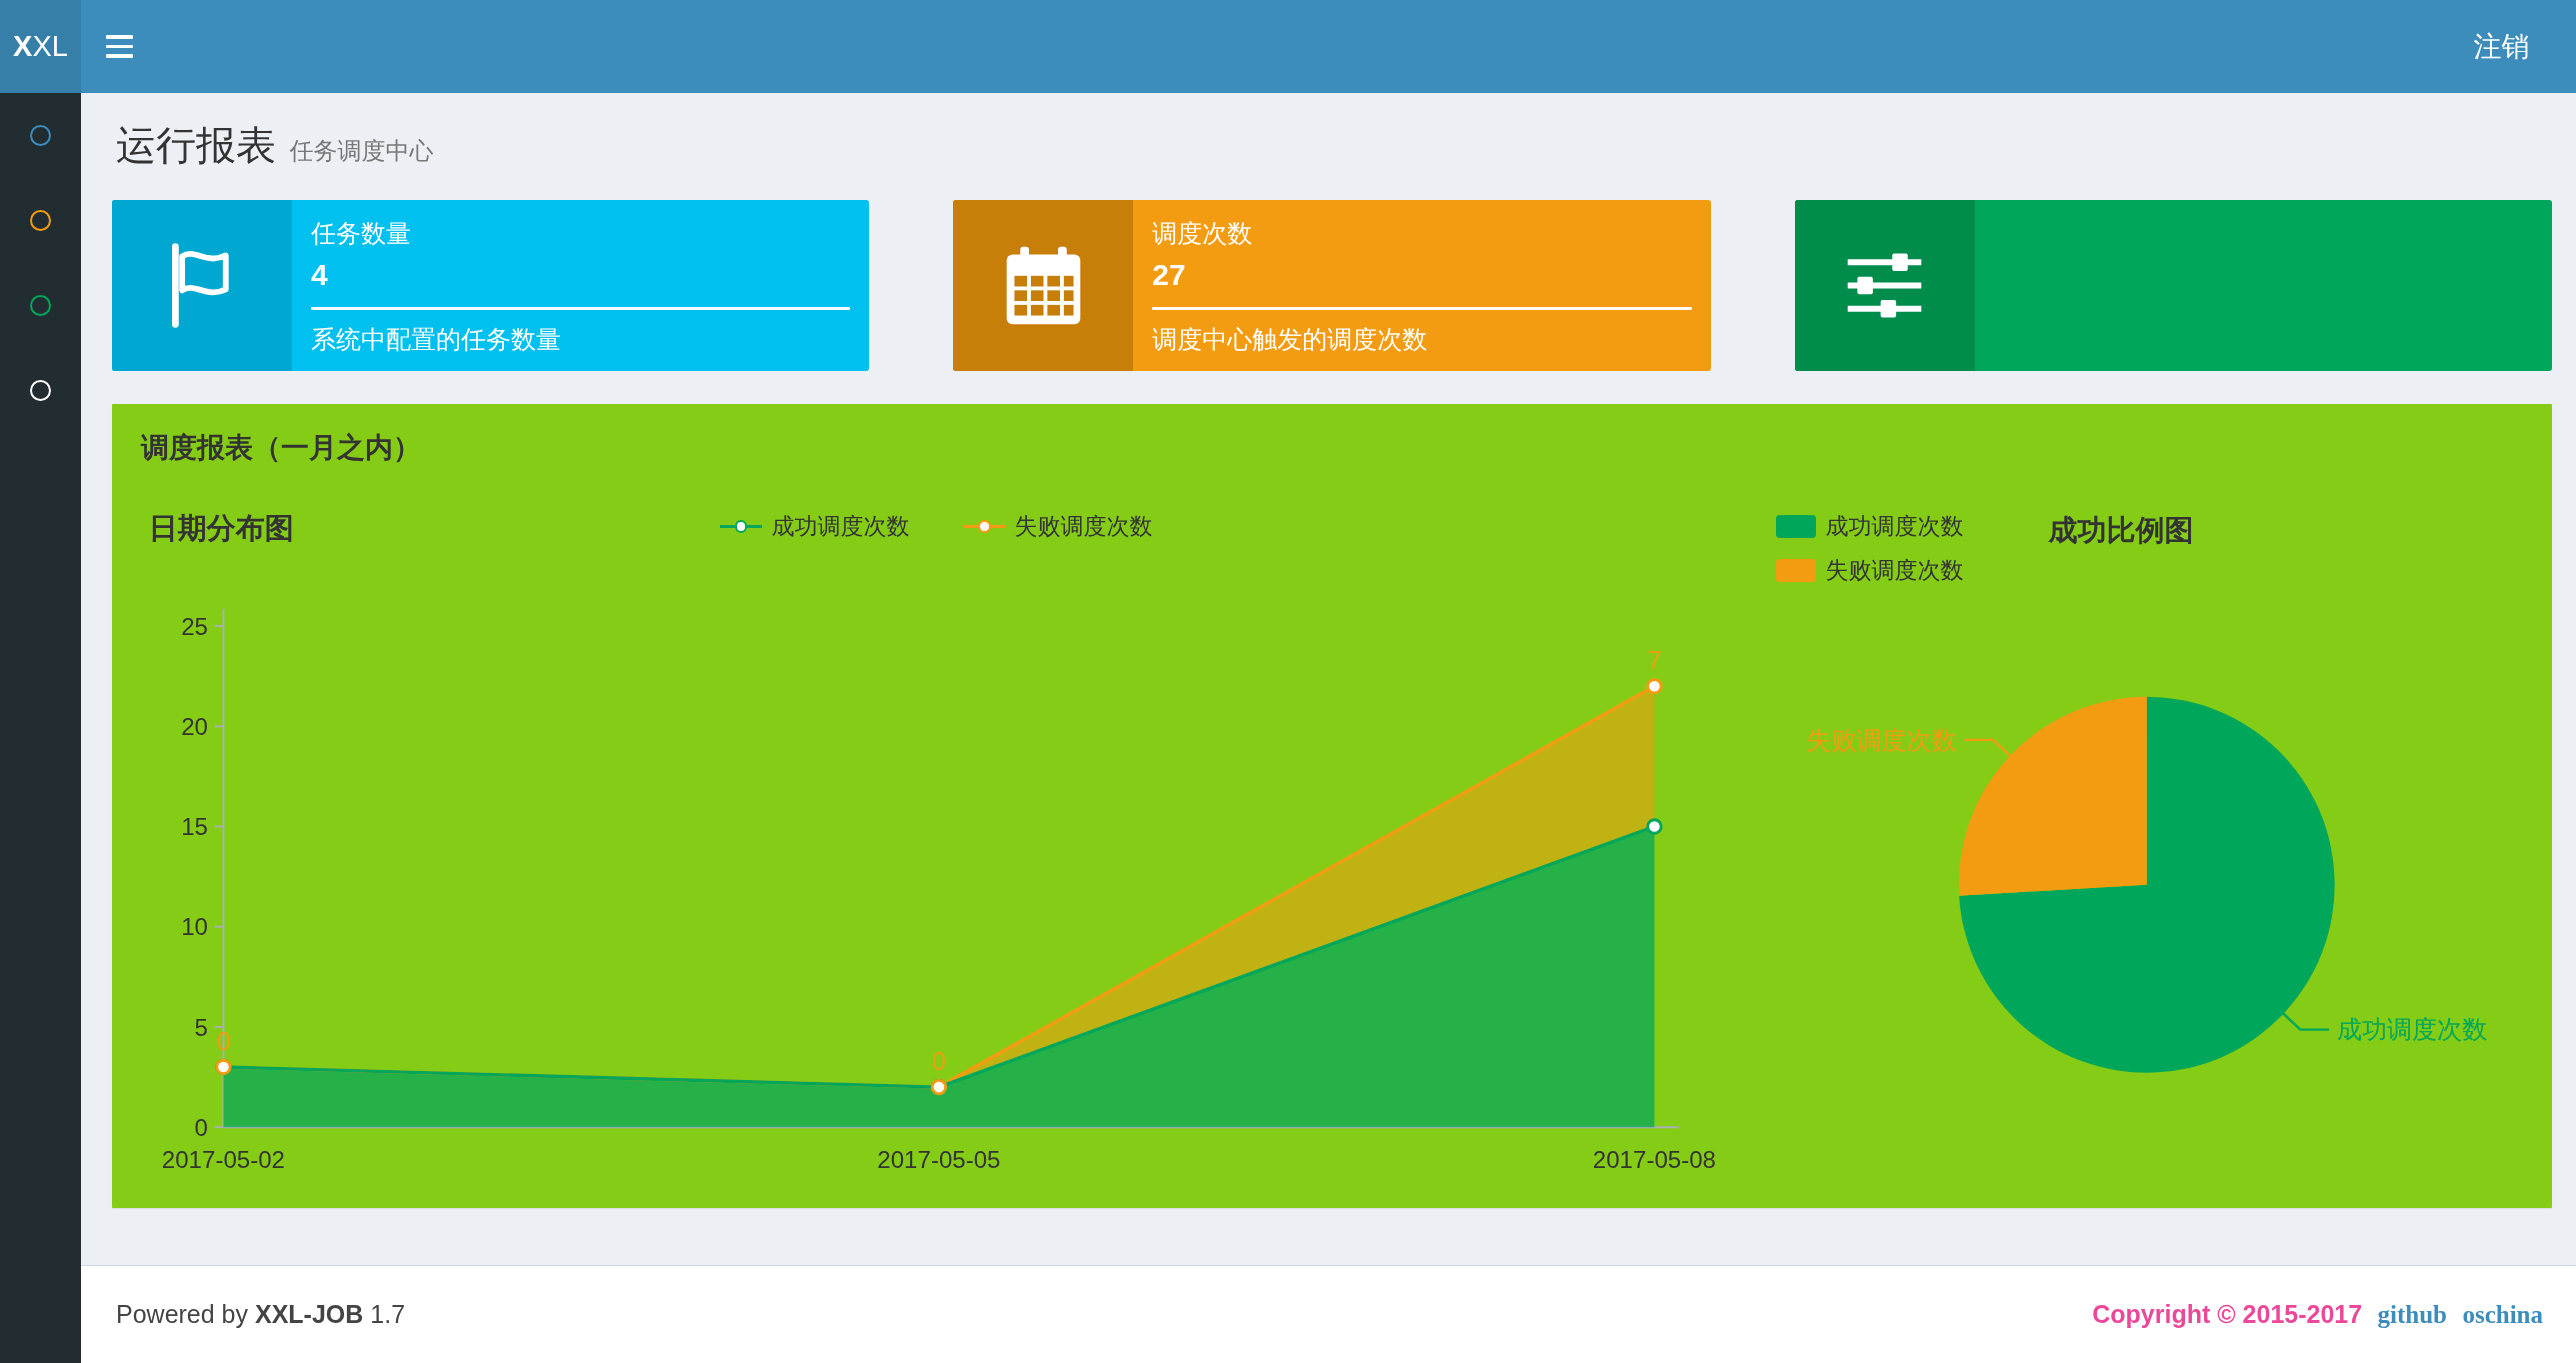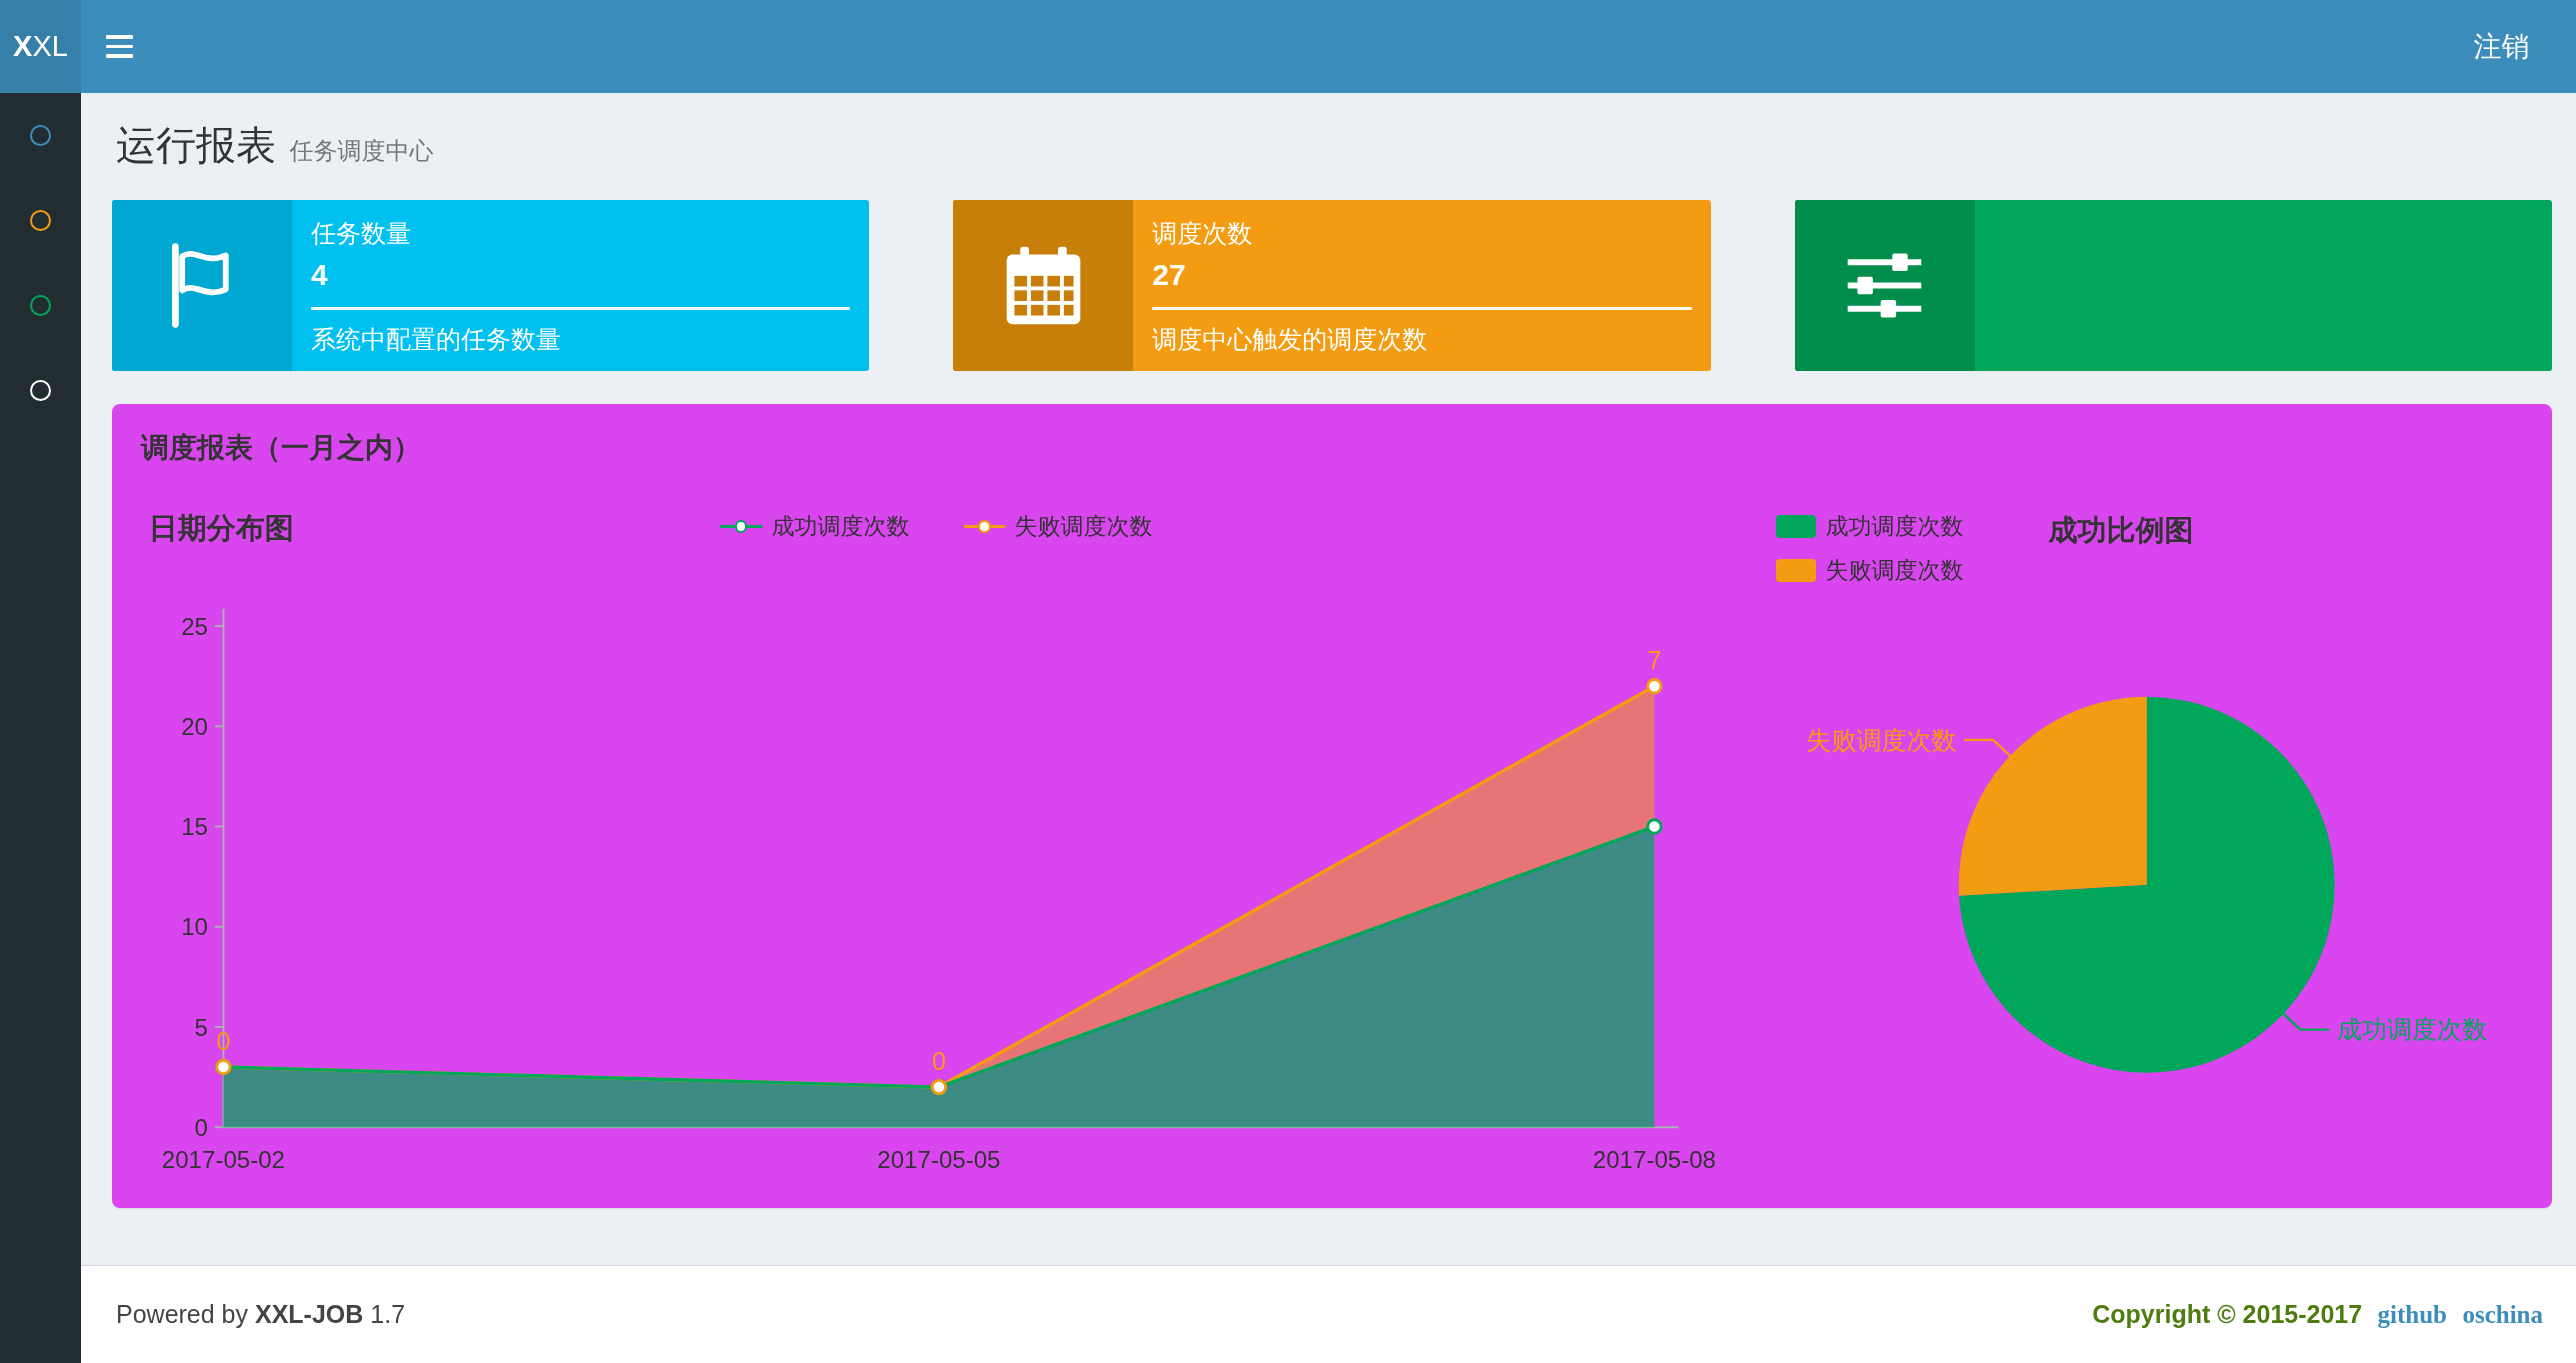--- a/index.html
+++ b/index.html
@@ -54,21 +54,21 @@
   .info-box-icon{
     width:180px; background:var(--icon-bg); display:flex; align-items:center; justify-content:center; flex:none;
   }
   .info-box-content{ flex:1; padding:17.4px 19px 0 19px; display:flex; flex-direction:column; }
   .info-box-text{ font-size:25px; }
   .info-box-number{ font-size:30px; font-weight:bold; margin-top:7.7px; }
   .info-progress{ height:2.9px; background:rgba(255,255,255,.95); margin-top:15.4px; border-radius:1px; }
   .info-box-desc{ font-size:25px; margin-top:12.5px; }
   
   .panel{
-    margin-top:33px; background:#d946ef; border-radius:8px; padding:25px 29px 19px 29px; height:804px;
+    margin-top:33px; background:#84cc16; border-radius:1px; padding:25px 29px 19px 29px; height:804px;
     box-shadow:0 1px 1px rgba(0,0,0,.08);
   }
   .panel-title{ font-size:28px; font-weight:bold; color:#333; }
   .charts-row{ display:flex; margin-top:42px; }
   .line-chart-wrap{ width:1591px; position:relative; }
   .chart-title{ font-size:29px; font-weight:bold; color:#333; padding-left:7.7px; }
   .line-legend{
     position:absolute; top:1.9px; left:0; width:100%; display:flex; justify-content:center; gap:54px;
   }
   .legend-item{ display:flex; align-items:center; gap:9.6px; cursor:pointer; }
@@ -82,21 +82,21 @@
   .pie-swatch{ width:40px; height:23px; border-radius:3.9px; background:var(--c); }
   .pie-title{ font-size:29px; font-weight:bold; color:#333; margin-left:85px; margin-top:1.9px; }
   svg text{ font-family:"Liberation Sans","DejaVu Sans",sans-serif; }
   
   .main-footer{
     position:absolute; left:81px; bottom:0; width:2495px; height:98px; background:#fff;
     border-top:1px solid #d2d6de; display:flex; align-items:center; justify-content:space-between;
     padding:0 33px 0 35px; font-size:25px; color:#444;
   }
   .footer-right{ display:flex; gap:15.4px; align-items:center; }
-  .footer-copy{ font-weight:bold; color:#4d7c0f;text-align:center; }
+  .footer-copy{ font-weight:bold; color:#ec4899;text-align:center; }
   .footer-link{ color:#3c8dbc; font-weight:bold; text-decoration:none; cursor:pointer;font-family:Liberation Serif, serif; }
 </style>
 </head>
 <body>
 
 <header class="main-header" style="background: rgb(60, 141, 188);">
   <div class="logo" style="background: rgb(54, 127, 169);">
       <b>X</b>
       <span>XL</span>
     </div>

